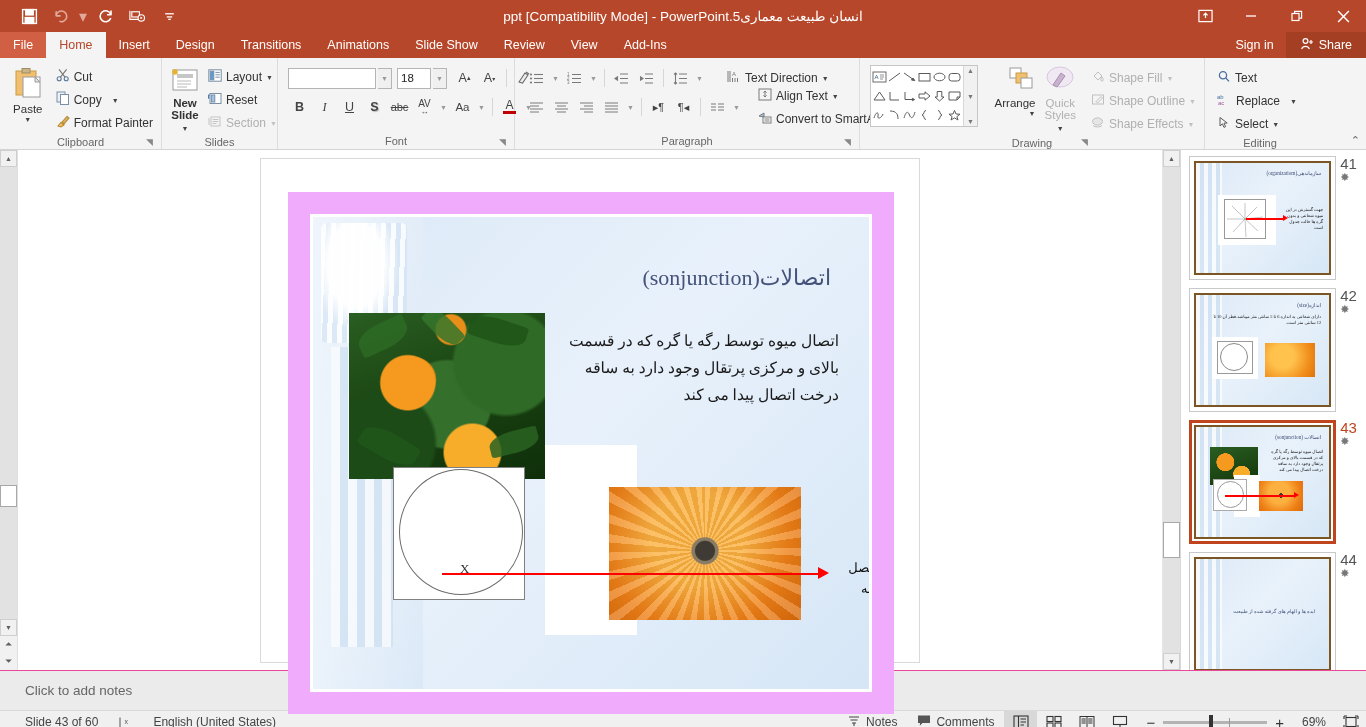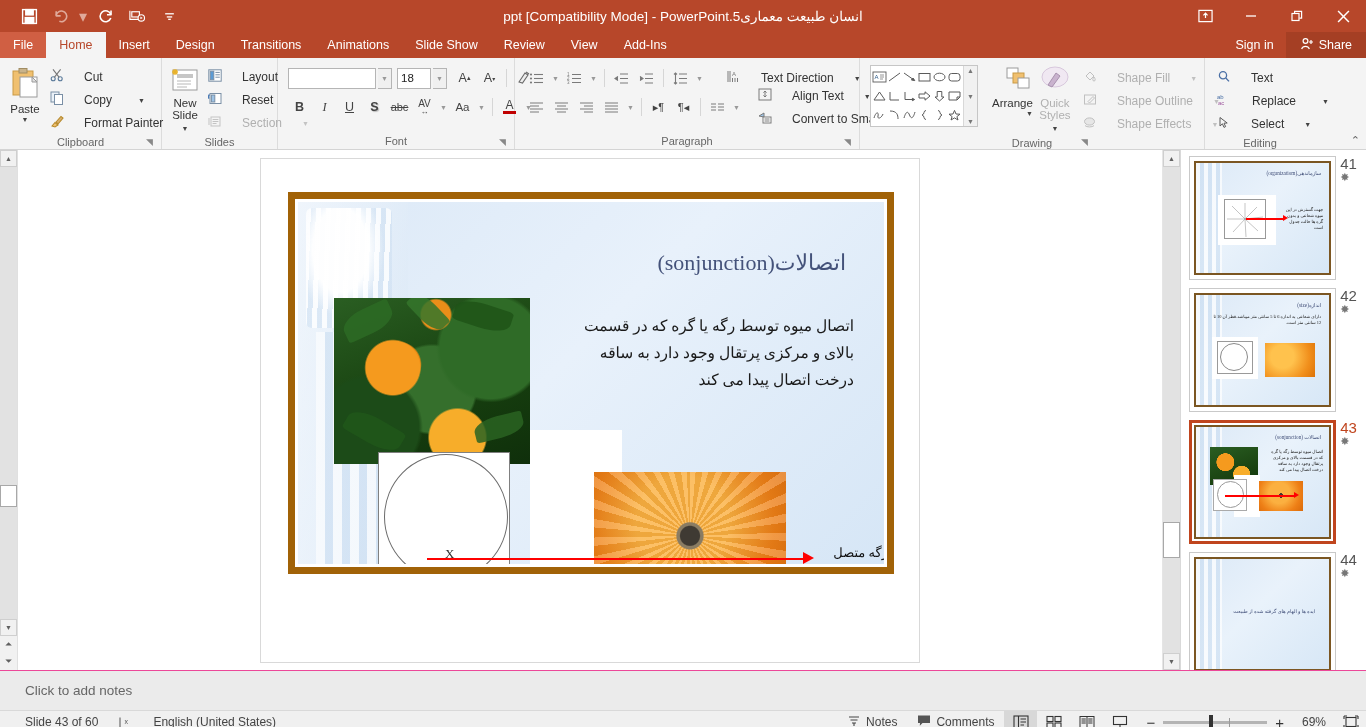--- a/index.html
+++ b/index.html
@@ -86,21 +86,21 @@
   }
 
   .bigbtn {
     display: flex; flex-direction: column; align-items: center;
     width: 46px; font-size: 11.5px; color: #333; padding-top: 2px;
   }
   .bigbtn .lbl { margin-top: 2px; text-align: center; line-height: 12px; }
   .caret-sm { font-size: 7px; line-height: 7px; margin-top: 1px; color: #444; }
 
   .smallbtn {
-    display: flex; align-items: center; gap: 20px;
+    display: flex; align-items: center; gap: 4px;
     height: 23px; padding: 0 4px; font-size: 12px; color: #333;
     white-space: nowrap;
   }
   .smallbtn.disabled { color: #b0b0b0; }
   .col { display: flex; flex-direction: column; }
 
   
   .fontrow { display: flex; align-items: center; gap: 2px; height: 24px; }
   .fontname {
     width: 88px; height: 21px; background: #fff;
@@ -165,23 +165,23 @@
     flex: 1; background: #ffffff; position: relative;
     display: flex; align-items: center; justify-content: center;
   }
   .slide-frame {
     width: 660px; height: 505px; background: #fff;
     border: 1px solid #d9d9d9;
     position: relative;
   }
   .slide {
     position: absolute; left: 27px; top: 33px;
-    width: 606px; height: 382px;
-    background: #a16207;
-    padding: 7px;
+    width: 606px; height: 522px;
+    background: #f0abfc;
+    padding: 22px;
   }
   .slide-inner {
     width: 100%; height: 100%;
     background: linear-gradient(135deg,#dce9f7 0%,#e8f1fb 45%,#d6e6f6 100%);
     position: relative; overflow: hidden;
     border: 3px solid #ffffff;
   }
   .col-bg {
     position: absolute; left: 0; top: 0; width: 110px; height: 100%;
     background: linear-gradient(100deg, rgba(255,255,255,.55), rgba(190,214,238,.25));
@@ -513,21 +513,21 @@
     <div class="group-body">
       <div class="bigbtn" style="margin:2px 4px 0 4px;width:48px;">
         <span>
           <svg width="30" height="26" viewBox="0 0 30 26" fill="none">
             <rect x="3" y="3" width="24" height="20" fill="#fff" stroke="#9a9a9a"></rect>
             <rect x="7" y="7" width="16" height="4" fill="#c6c6c6"></rect>
             <path d="M7 14 L21 14 M7 17 L21 17 M7 20 L17 20" stroke="#b8b8b8"></path>
             <path d="M5 2 L5 8 M2 5 L8 5 M2.8 2.8 L7.2 7.2 M7.2 2.8 L2.8 7.2" stroke="#e8b22a" stroke-width="1.3"></path>
           </svg>
         </span>
-        <span class="lbl" style="font-size:11.5px;">
+        <span class="lbl" style="font-size:11.5px;font-weight:bold;">
           <span>New</span><br>
           <span>Slide</span><span class="caret-sm"> ▼</span>
         </span>
       </div>
       <div class="col" style="padding-top:2px;">
         <div class="smallbtn">
           <span>
             <svg width="14" height="13" viewBox="0 0 14 13" fill="none" stroke="#7a8fa5" stroke-width="1">
               <rect x="0.8" y="0.8" width="12.4" height="11.4" fill="#fff"></rect>
               <rect x="2.2" y="2.2" width="3.6" height="8.6" fill="#5b9bd5"></rect>

